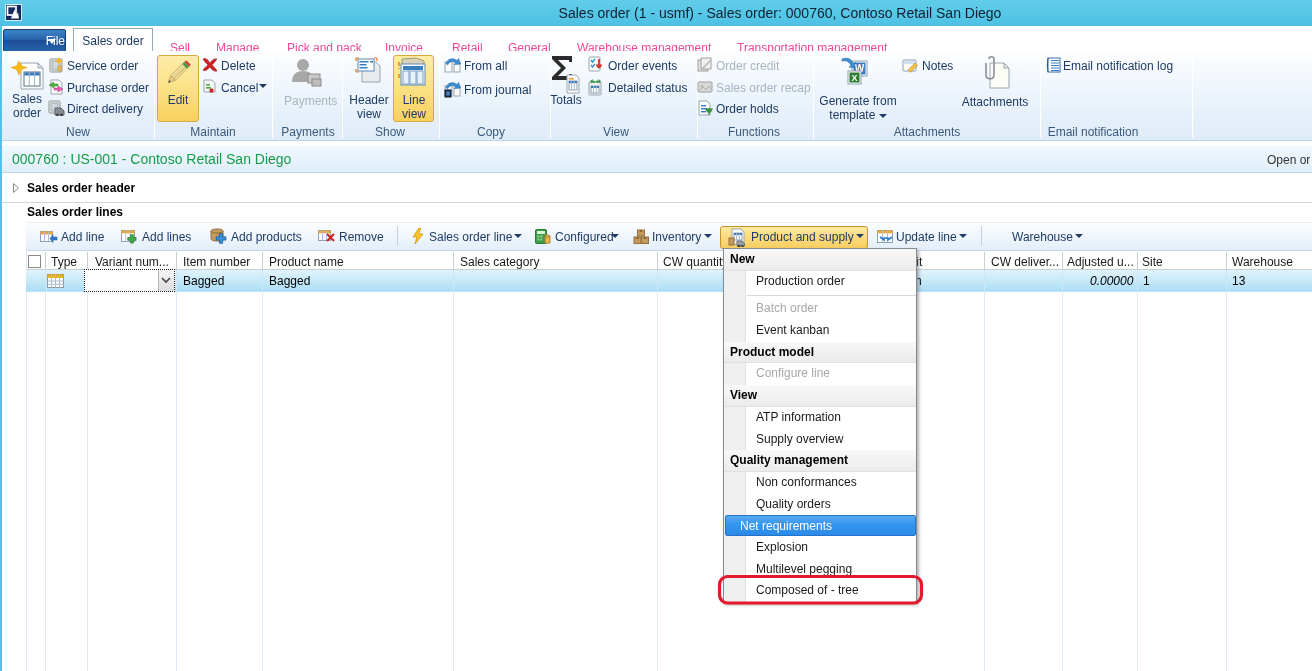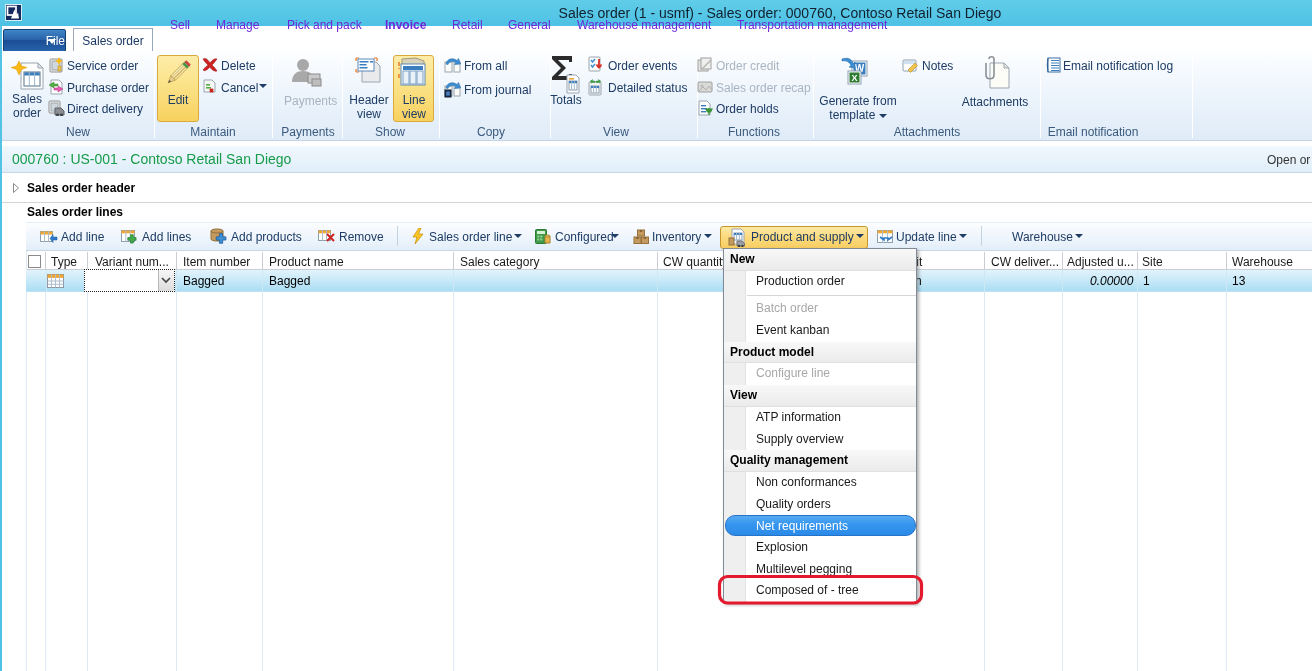--- a/index.html
+++ b/index.html
@@ -8,21 +8,21 @@
 .abs { position:absolute; }
 
 #titlebar { left:0; top:0; width:1312px; height:26px; background:linear-gradient(#61cde9,#4dc1e4); }
 #titletext { left:530px; top:5px; width:500px; text-align:center; font-size:14px; color:#10202e; }
 #leftborder { left:0; top:26px; width:2px; height:645px; background:#52c3e4; }
 
 #tabrow { left:2px; top:26px; width:1310px; height:25px; background:#fff; }
 #filebtn { left:3px; top:29px; width:63px; height:23px; background:linear-gradient(#3e85c8,#2a63a8 45%,#1b4e94 50%,#2763ab); border:1px solid #16406f; border-radius:2px; color:#fff; text-align:right; padding:4px 0 0 28px; }
 #filebtn .arr { position:absolute; left:44px; top:9px; width:0; height:0; border-left:4px solid transparent; border-right:4px solid transparent; border-top:5px solid #fff; }
 #activetab { left:73px; top:28px; width:80px; height:23px; background:#fff; border:1px solid #98a8ba; border-bottom:none; text-align:center; padding-top:5px; color:#1b3a66; }
-.tab { top:18px; color:#6d28d9; white-space:nowrap; }
+.tab { top:41px; color:#ec4899; white-space:nowrap; }
 
 #ribbon { left:2px; top:51px; width:1310px; height:90px; background:linear-gradient(#fdfeff,#eef5fc 45%,#dfebf8); border-bottom:1px solid #c2d3e4; }
 .gsep { position:absolute; top:3px; width:1px; height:84px; background:#ccdbec; border-right:1px solid #ffffff; }
 .glabel { position:absolute; top:74px; width:120px; text-align:center; color:#3a5a7d; }
 .rtext { position:absolute; color:#1e3c64; white-space:nowrap; }
 .rtext.dis { color:#a9b4c2; }
 .bigbtn { position:absolute; width:44px; text-align:center; color:#1e3c64; }
 .ybtn { background:linear-gradient(#fdeca9,#fbe48c 40%,#f8d15f); border:1px solid #d9aa3c; border-radius:3px; }
 .dropdown-arrow { display:inline-block; width:0; height:0; border-left:4px solid transparent; border-right:4px solid transparent; border-top:4px solid #1e3c64; vertical-align:middle; }
 
@@ -45,34 +45,34 @@
 .rcell { position:absolute; top:274px; color:#000; white-space:nowrap; }
 
 #menu { left:723px; top:248px; width:194px; background:#fff; border:1px solid #808b96; box-shadow:2px 2px 3px rgba(100,100,100,0.5); }
 #menugutter { position:absolute; left:0; top:0; width:22px; height:100%; background:#efefef; border-right:1px solid #e2e2e2; }
 .mhead { position:relative; height:21.7px; background:linear-gradient(#f8f8f8,#ebebeb); border-bottom:1px solid #e0e0e0; font-weight:bold; color:#000; padding-left:6px; line-height:20.7px; }
 .mitem { position:relative; height:21.7px; color:#1a1a1a; padding-left:32px; line-height:21.7px; }
 .mitem.dis { color:#a8a8a8; }
 .msep { position:relative; height:6px; }
 .msep div { position:absolute; left:23px; right:0; top:3px; height:1px; background:#d7d7d7; }
 #netreq { position:relative; height:21.7px; line-height:21.7px; }
-#netreq .hl { position:absolute; left:1px; right:0px; top:0; bottom:1px; background:linear-gradient(#56aaf3,#3595ee 45%,#2b8ae8); border:1px solid #2573c8; border-radius:10px; color:#fff; padding-left:30px; line-height:20px; }
+#netreq .hl { position:absolute; left:1px; right:0px; top:0; bottom:1px; background:linear-gradient(#56aaf3,#3595ee 45%,#2b8ae8); border:1px solid #2573c8; border-radius:2px; color:#fff; padding-left:14px; line-height:20px; }
 </style>
 </head>
 <body>
 <div class="abs" id="titlebar"></div>
 <div class="abs" id="titletext">Sales order (1 - usmf) - Sales order: 000760, Contoso Retail San Diego</div>
 <div class="abs" id="leftborder"></div>
 <div class="abs" id="tabrow"></div>
 <div class="abs" id="filebtn">File<span class="arr"></span></div>
 <div class="abs" id="activetab">Sales order</div>
 <div class="abs tab" style="left:170px;">Sell</div>
 <div class="abs tab" style="left:216px;">Manage</div>
 <div class="abs tab" style="left:287px;">Pick and pack</div>
-<div class="abs tab" style="left:385px;font-weight:bold;">Invoice</div>
+<div class="abs tab" style="left:385px;">Invoice</div>
 <div class="abs tab" style="left:452px;">Retail</div>
 <div class="abs tab" style="left:508px;">General</div>
 <div class="abs tab" style="left:577px;">Warehouse management</div>
 <div class="abs tab" style="left:737px;">Transportation management</div>
 <div class="abs" id="ribbon">
 
   <div class="gsep" style="left:152px;"></div>
   <div class="gsep" style="left:270px;"></div>
   <div class="gsep" style="left:340px;"></div>
   <div class="gsep" style="left:437px;"></div>

